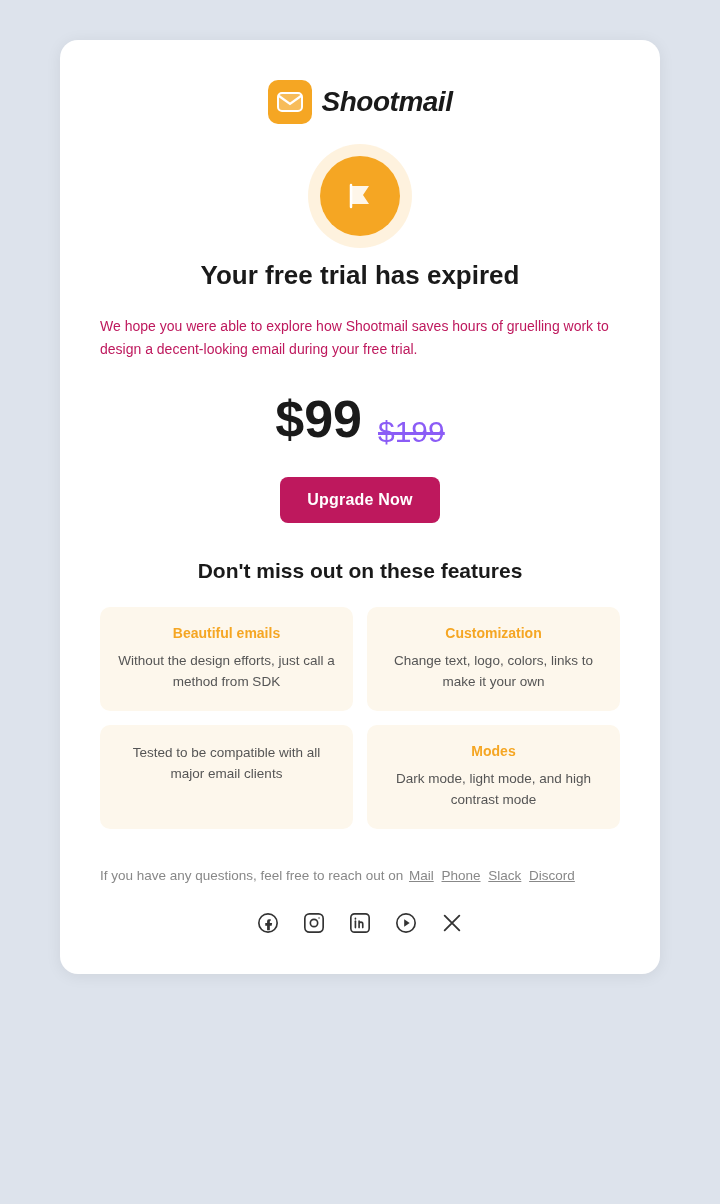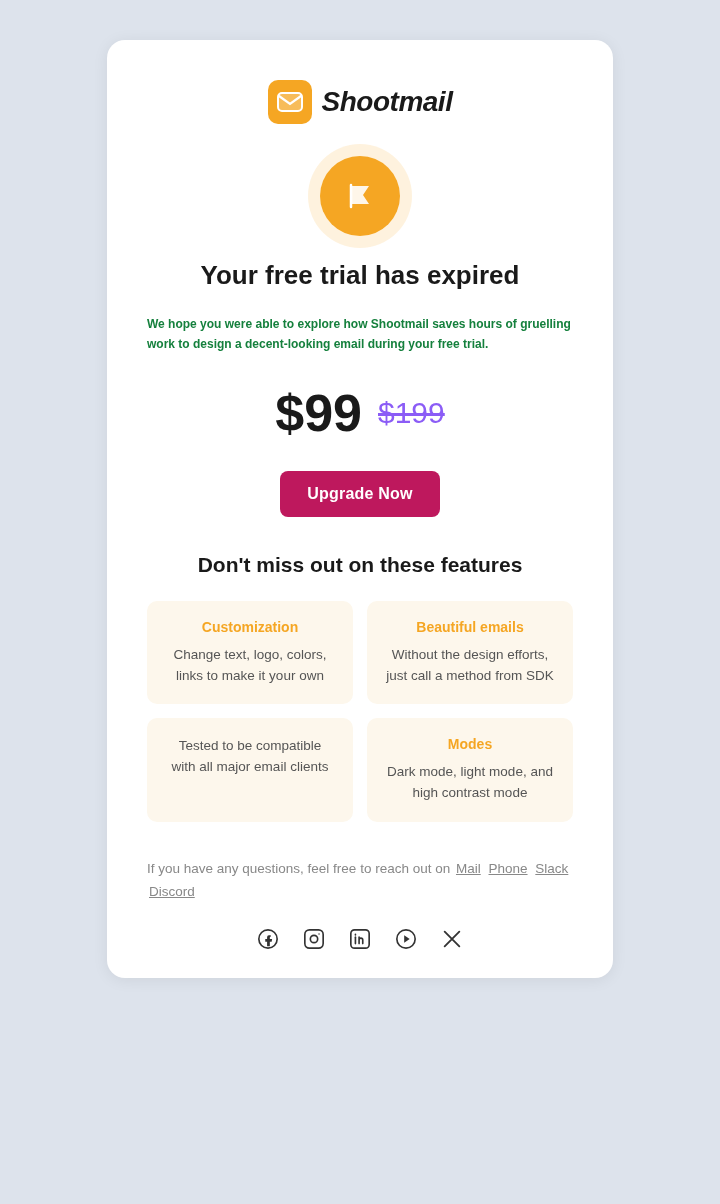--- a/index.html
+++ b/index.html
@@ -12,23 +12,23 @@
       font-family: -apple-system, BlinkMacSystemFont, 'Segoe UI', Arial, sans-serif;
       display: flex;
       justify-content: center;
       align-items: flex-start;
       min-height: 1204px;
       padding: 40px 20px;
     }
     .card {
       background: #ffffff;
       border-radius: 18px;
-      width: 506px;
+      width: 600px;
       max-width: 100%;
-      padding: 40px 40px 24px 40px;
+      padding: 40px 40px 36px 40px;
       box-shadow: 0 2px 16px rgba(0,0,0,0.07);
     }
     .logo-area {
       display: flex;
       align-items: center;
       justify-content: center;
       gap: 10px;
       margin-bottom: 32px;
     }
     .logo-icon {
@@ -71,29 +71,28 @@
       height: 38px;
     }
     .main-title {
       text-align: center;
       font-size: 26px;
       font-weight: 800;
       color: #1a1a1a;
       margin-bottom: 24px;
     }
     .body-text {
-      color: #15803d;
-      font-size: 12px;
+      color: #be185d;
+      font-size: 14px;
       line-height: 1.65;
       margin-bottom: 16px;
-      font-weight: bold;
     }
     .price-area {
       display: flex;
-      align-items: center;
+      align-items: flex-end;
       justify-content: center;
       gap: 16px;
       margin: 28px 0 28px 0;
     }
     .price-new {
       font-size: 52px;
       font-weight: 900;
       color: #1a1a1a;
     }
     .price-old {
@@ -212,26 +211,26 @@
     <span class="price-new">$99</span>
     <span class="price-old">$199</span>
   </div>
 
   <button class="upgrade-btn">Upgrade Now</button>
 
   <h2 class="features-title">Don't miss out on these features</h2>
 
   <div class="features-grid">
     <div class="feature-card">
+      <div class="feature-card-title">Beautiful emails</div>
+      <div class="feature-card-desc">Without the design efforts, just call a method from SDK</div>
+    </div>
+    <div class="feature-card">
       <div class="feature-card-title">Customization</div>
       <div class="feature-card-desc">Change text, logo, colors, links to make it your own</div>
-    </div>
-    <div class="feature-card">
-      <div class="feature-card-title">Beautiful emails</div>
-      <div class="feature-card-desc">Without the design efforts, just call a method from SDK</div>
     </div>
     <div class="feature-card">
       <div class="feature-card-desc">Tested to be compatible with all major email clients</div>
     </div>
     <div class="feature-card">
       <div class="feature-card-title">Modes</div>
       <div class="feature-card-desc">Dark mode, light mode, and high contrast mode</div>
     </div>
   </div>
 

